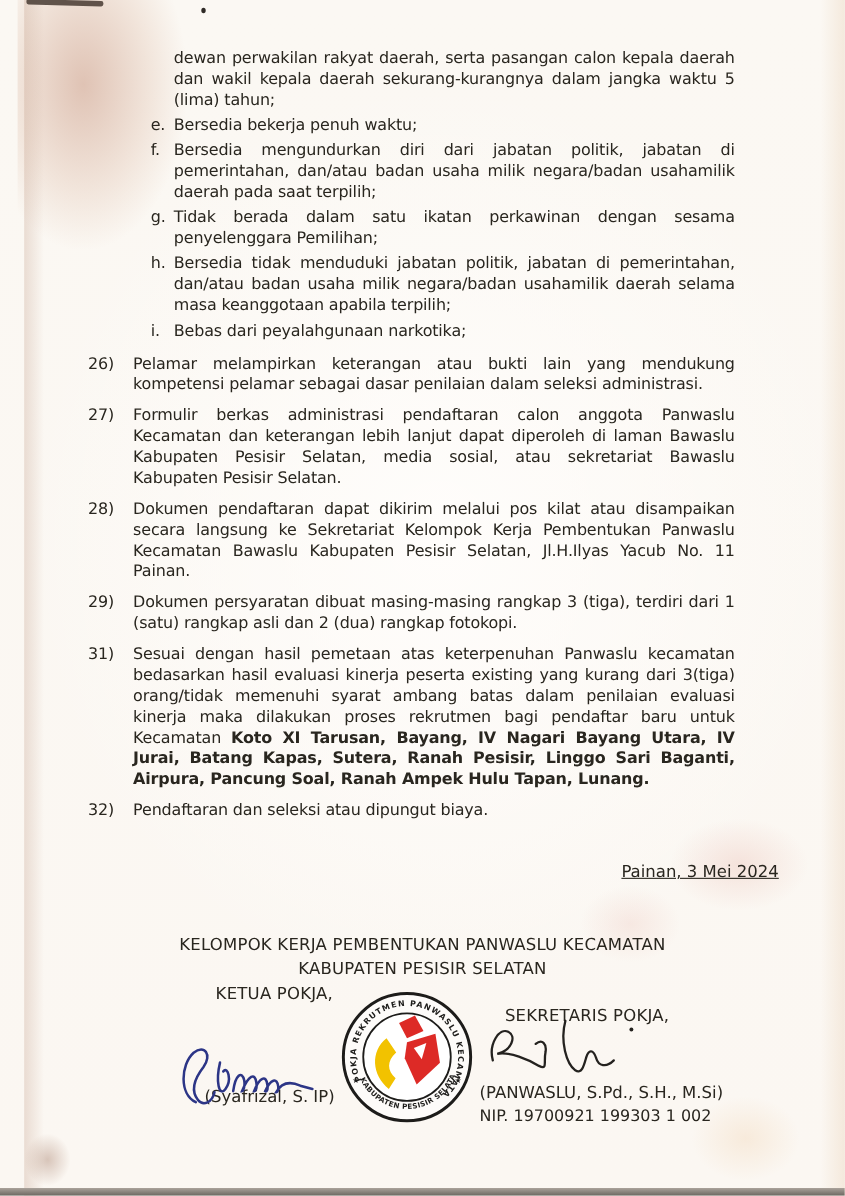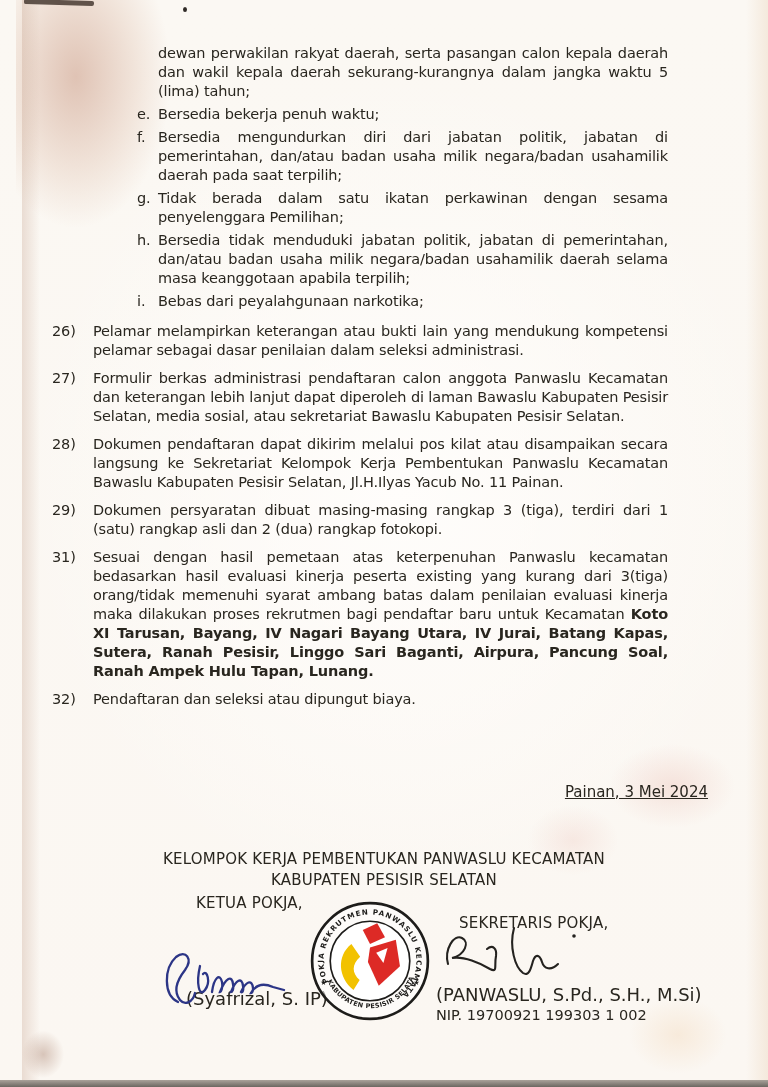--- a/index.html
+++ b/index.html
@@ -37,31 +37,31 @@
     background:radial-gradient(ellipse 50% 50% at 40% 55%, rgba(166,126,106,0.42), rgba(166,126,106,0) 72%);}
   .bottom-bar{left:0;bottom:0;width:100%;height:7px;
     background:linear-gradient(to bottom,#aaa29a,#6c6761);}
   
   .doc-body{position:absolute;top:30px;left:0;width:768px;font-size:14.5px;line-height:19px;letter-spacing:-0.15px;}
   .cont-para{margin:14px 100px 4px 158px;text-align:justify;}
   .lettered-item{display:flex;margin:0 100px 4px 137px;}
   .lettered-item .marker{flex:0 0 21px;}
   .lettered-item .ltext{flex:1;text-align:justify;}
   .numbered-list{margin-top:11px;}
-  .numbered-item{display:flex;margin:0 100px 9px 52px;}
+  .numbered-item{display:flex;margin:0 100px 9px 80px;}
   .numbered-item .marker{flex:0 0 41px;}
   .numbered-item .ntext{flex:1;text-align:justify;}
   .numbered-item .ntext.spread{text-align-last:justify;}
   .bold-part{font-weight:bold;}
   .dateline{position:absolute;top:783px;right:60px;font-size:15px;text-decoration:underline;}
   .committee{position:absolute;top:849px;left:0;width:768px;text-align:center;font-size:15px;line-height:21px;letter-spacing:0.2px;}
   .sig-label{position:absolute;font-size:15px;letter-spacing:0.2px;}
   .lbl-ketua{left:196px;top:894px;}
   .lbl-sekretaris{left:459px;top:914px;}
-  .sig-name{position:absolute;font-size:18px;}
+  .sig-name{position:absolute;font-size:15px;}
   .name-ketua{left:186px;top:988px;}
   .name-sekretaris{left:436px;top:984px;}
   .nip{position:absolute;left:436px;top:1007px;font-size:14.5px;}
   .stamp-wrap{position:absolute;left:308px;top:899px;width:124px;height:124px;z-index:2;}
   .sig-svg{position:absolute;z-index:3;}
   .sig-left{left:158px;top:940px;}
   .sig-right{left:434px;top:922px;}
 </style>
 </head>
 <body>

